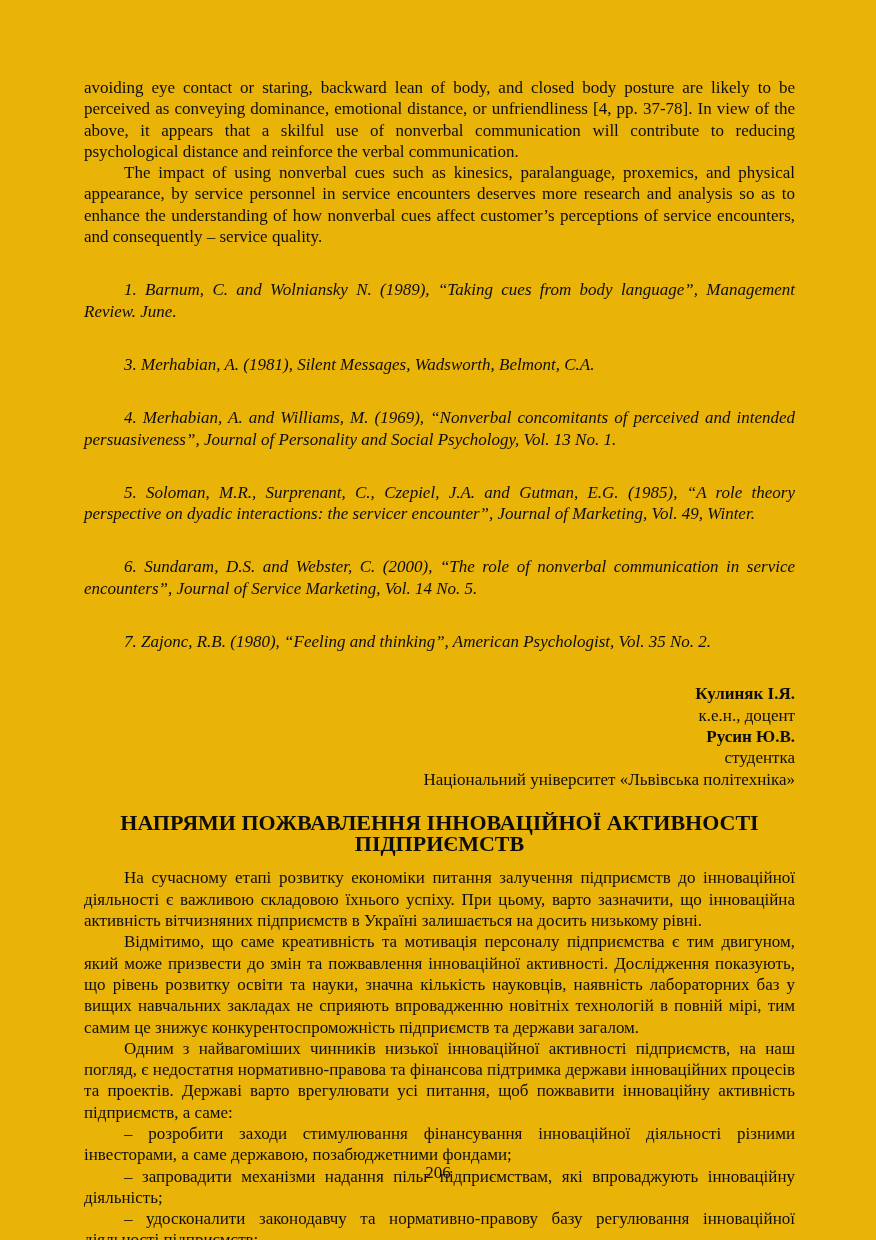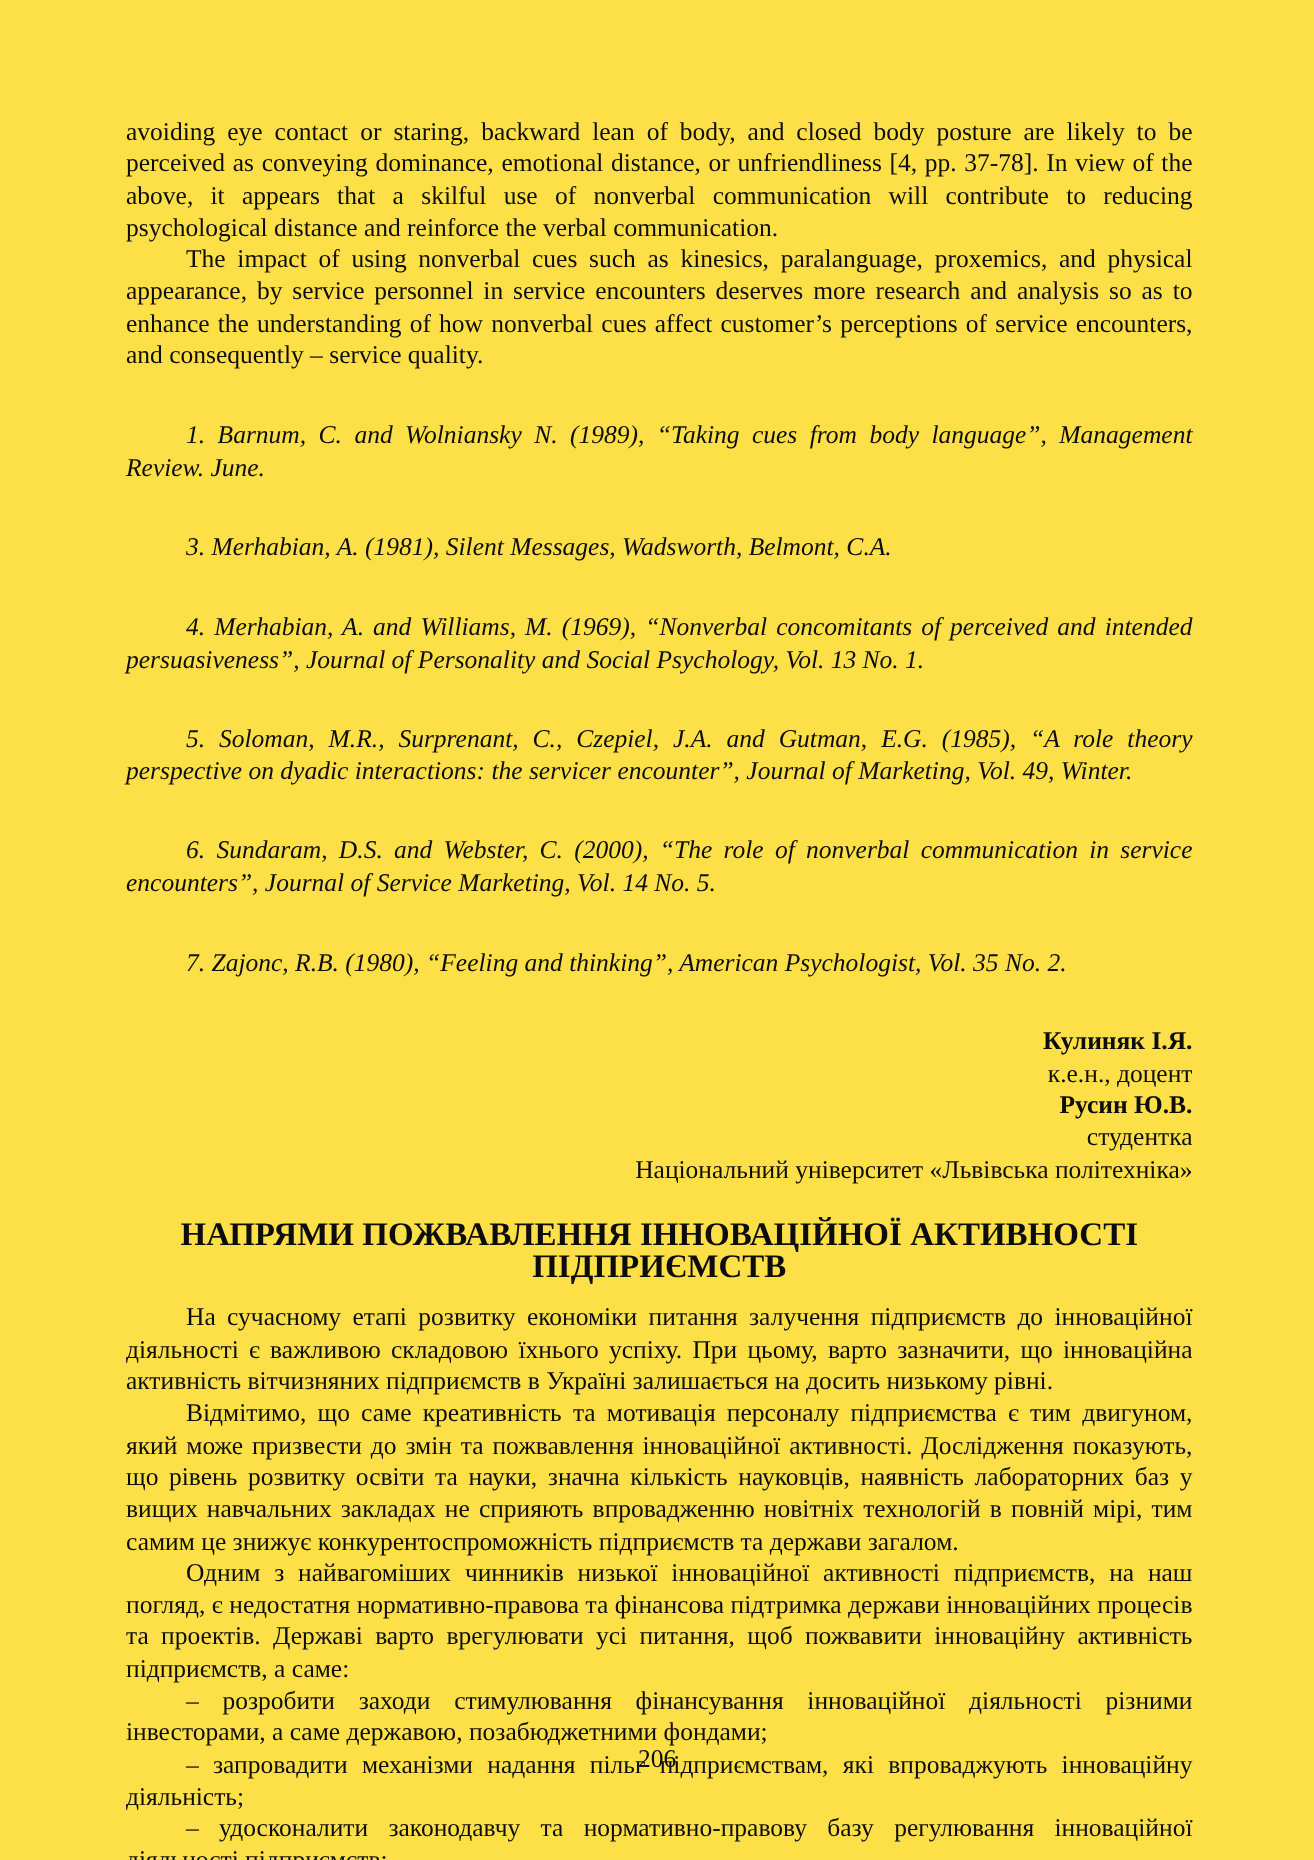--- a/index.html
+++ b/index.html
@@ -1,21 +1,21 @@
 <!DOCTYPE html>
 <html><head>
 <meta charset="utf-8">
 <style>
   * { margin: 0; padding: 0; box-sizing: border-box; }
   html, body { background: #ffffff; }
   .page {
     position: relative;
     width: 876px;
     height: 1240px;
-    background: #fde047;
+    background: #eab308;
     color: #0d0d0d;
     font-family: "Liberation Serif", "DejaVu Serif", serif;
     font-size: 17px;
     line-height: 21.3px;
     overflow: hidden;
   }
   .content {
     padding: 77px 81px 0 84px;
   }
   .para {

